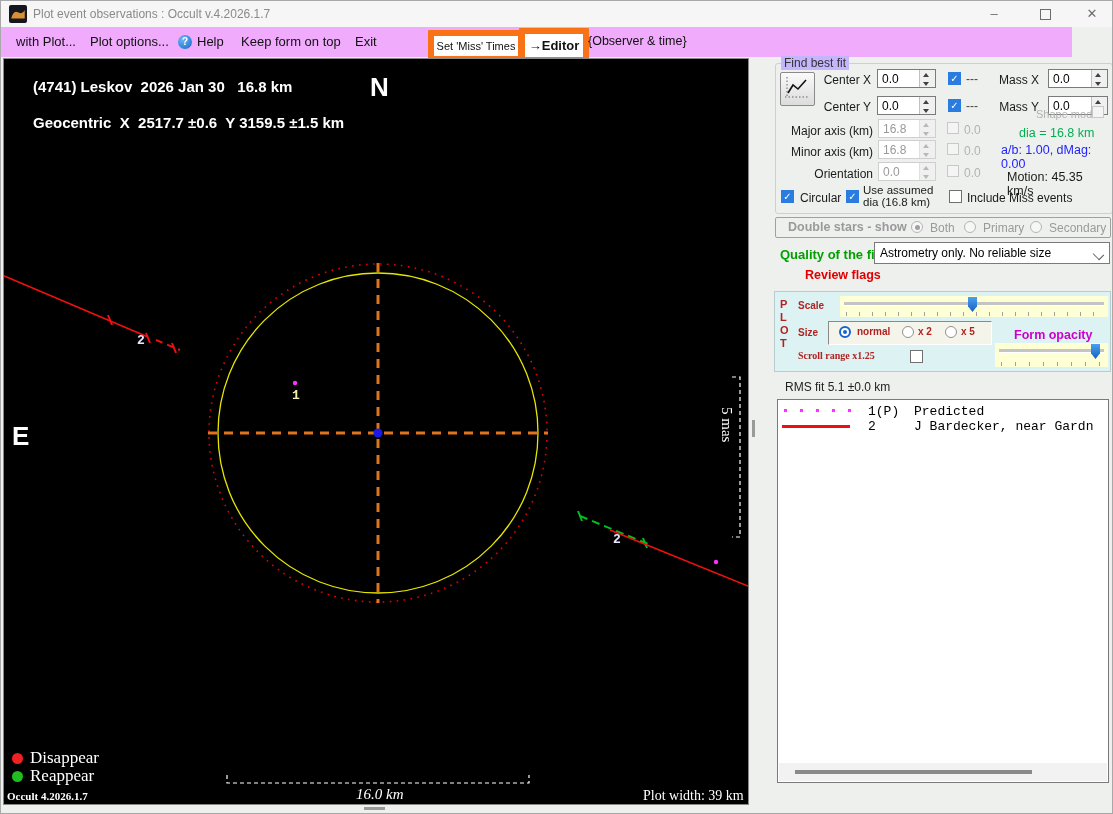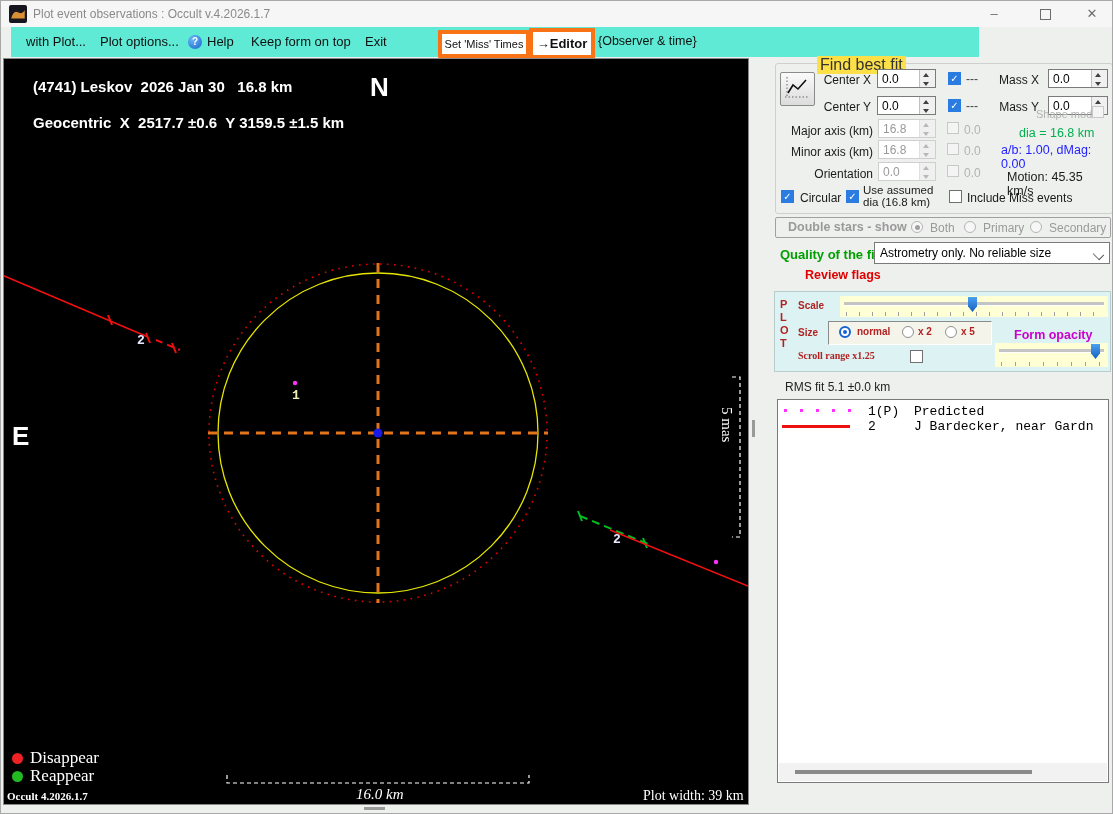--- a/index.html
+++ b/index.html
@@ -11,26 +11,26 @@
 
   
   .titlebar{position:absolute;left:0;top:0;width:1113px;height:26px;background:#f5f6f5;}
   .appicon{position:absolute;left:8px;top:4px;width:18px;height:18px;background:#16161f;border-radius:2px;}
   .title-text{position:absolute;left:32px;top:6px;font-size:12px;color:#8a8a8a;}
   .wbtn{position:absolute;top:0;width:44px;height:26px;text-align:center;line-height:26px;
         color:#6d6d6d;font-size:13px;}
   .maxglyph{display:inline-block;width:9px;height:9px;border:1px solid #6d6d6d;vertical-align:middle;}
 
   
-  .menubar{position:absolute;left:10px;top:26px;width:968px;height:30px;background:#5eead4;}
+  .menubar{position:absolute;left:0;top:26px;width:1071px;height:30px;background:#f0abfc;}
   .mitem{position:absolute;top:7px;font-size:13px;color:#111;}
   .helpicon{position:absolute;left:177px;top:8px;width:14px;height:14px;border-radius:50%;
             background:radial-gradient(circle at 35% 30%,#6cb8f8,#1565c8);color:#fff;
             font-size:10px;font-weight:bold;text-align:center;line-height:14px;}
-  .mbtn{position:absolute;background:#fff;border:4px solid #f97316;border-radius:1px;
+  .mbtn{position:absolute;background:#fff;border:6px solid #f97316;border-radius:1px;
         text-align:center;color:#111;}
   #btn-miss{left:427px;top:3px;width:84px;height:20px;font-size:11px;line-height:20px;}
   #btn-editor{left:518px;top:1px;width:58px;height:23px;font-size:13px;font-weight:bold;line-height:23px;}
   #observer-time{left:587px;top:7px;font-size:12.5px;color:#111;}
 
   
   .plot{position:absolute;left:2px;top:57px;width:744px;height:745px;background:#000;
         border:1px solid #888;box-sizing:content-box;overflow:hidden;}
   .plot-header{position:absolute;left:4px;top:1px;color:#fff;font-weight:bold;font-size:15px;line-height:18px;}
   .dir{position:absolute;color:#fff;font-weight:bold;font-size:26px;font-family:"Liberation Sans",sans-serif;}
@@ -39,21 +39,21 @@
   .legend-dot{position:absolute;width:11px;height:11px;border-radius:50%;}
   .maslabel{position:absolute;left:714px;top:348px;writing-mode:vertical-rl;font-size:15px;}
 
   
   .nub{position:absolute;background:#9a9a9a;}
 
   
   .lbl{position:absolute;font-size:12px;color:#1a1a1a;}
   .rlbl{position:absolute;font-size:12px;color:#1a1a1a;text-align:right;}
   .group{position:absolute;border:1px solid #cfcfcf;border-radius:3px;}
-  .group-cap{position:absolute;font-size:16px;color:#333;background:#fde047;padding:0 3px;margin-left:36px;}
+  .group-cap{position:absolute;font-size:12px;color:#333;background:#c4b5fd;padding:0 3px;}
 
   .spin{position:absolute;width:59px;height:19px;background:#fff;border:1px solid #7a7a7a;display:flex;box-sizing:border-box;}
   .spin .v{flex:1;font-size:12px;padding:2px 0 0 4px;color:#000;}
   .spin .btns{width:15px;display:flex;flex-direction:column;border-left:1px solid #c0c0c0;}
   .spin .su,.spin .sd{flex:1;background:#f0f0f0;position:relative;}
   .spin .su::after,.spin .sd::after{content:"";position:absolute;left:3px;border-left:3.5px solid transparent;border-right:3.5px solid transparent;}
   .spin .su::after{top:3px;border-bottom:4px solid #404040;}
   .spin .sd::after{top:3px;border-top:4px solid #404040;}
   .spin.dis{border-color:#cfcfcf;}
   .spin.dis .v{color:#9a9a9a;}

